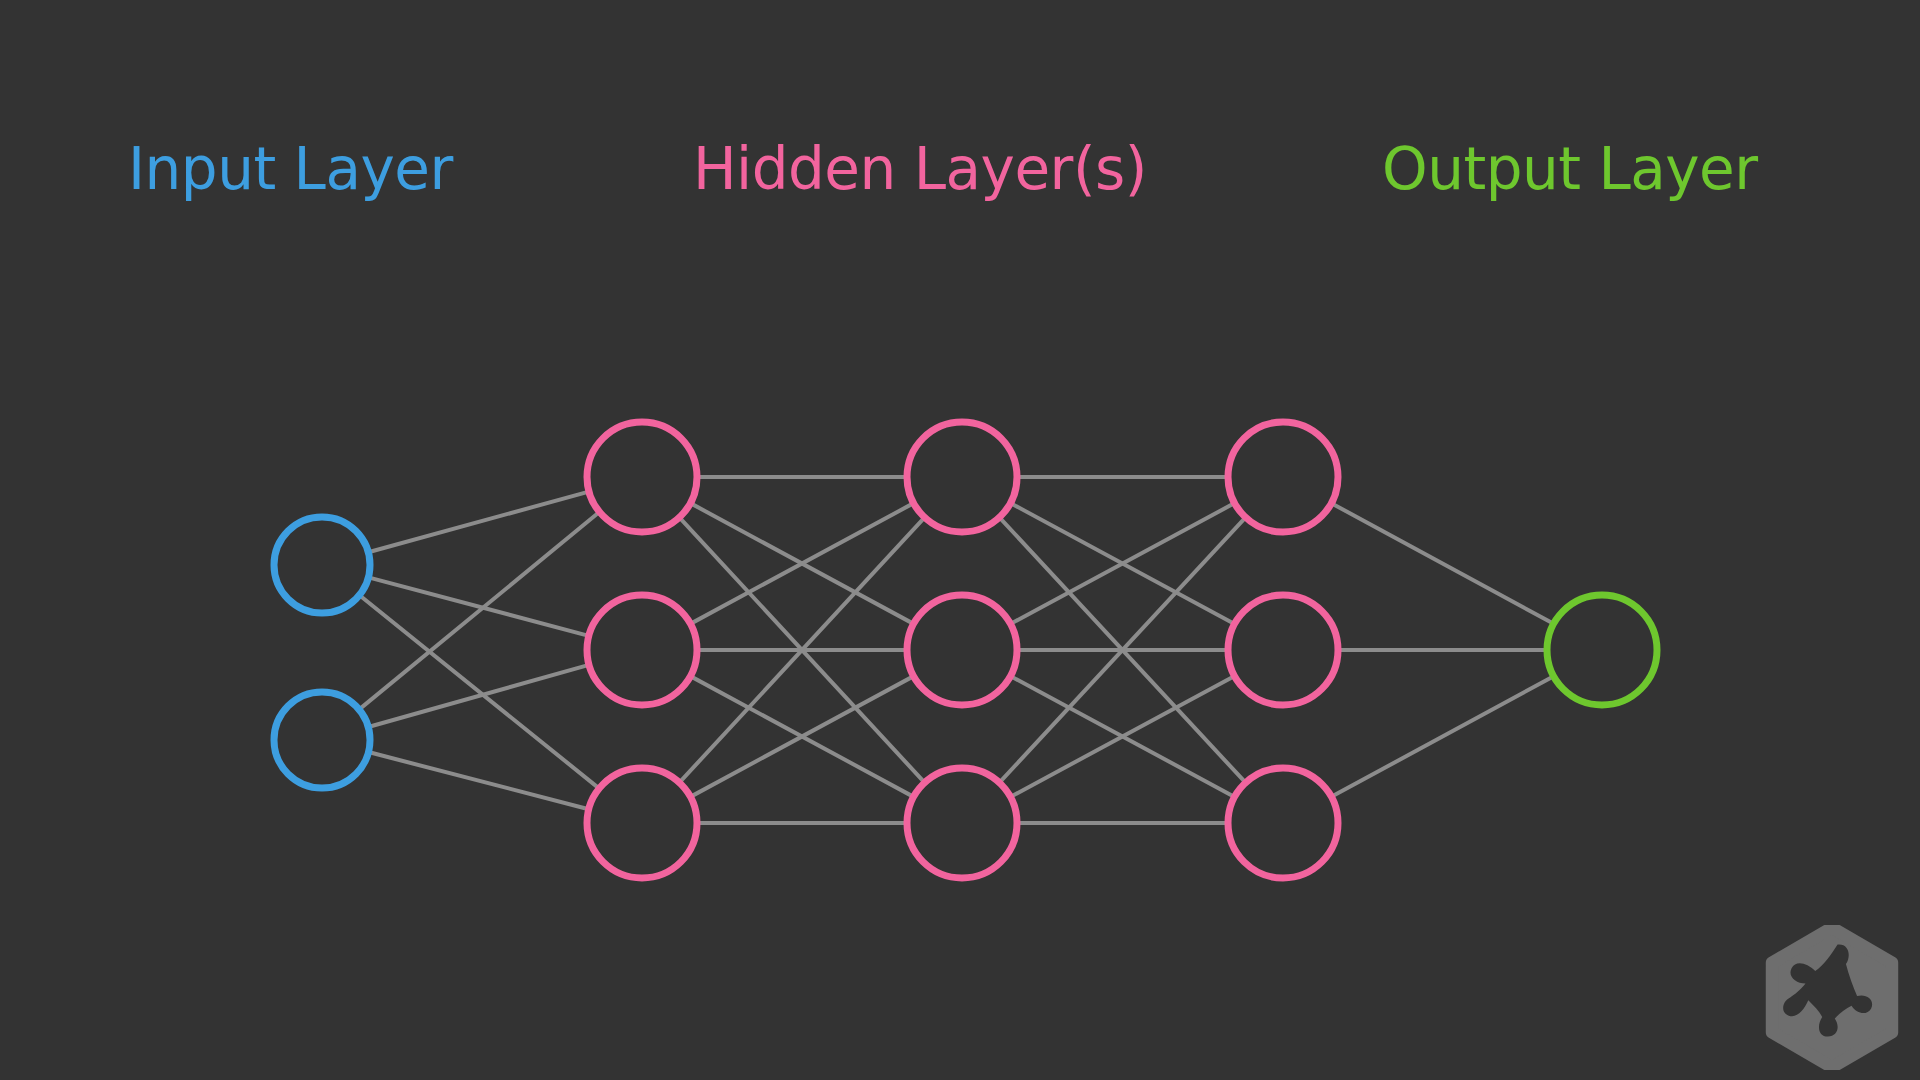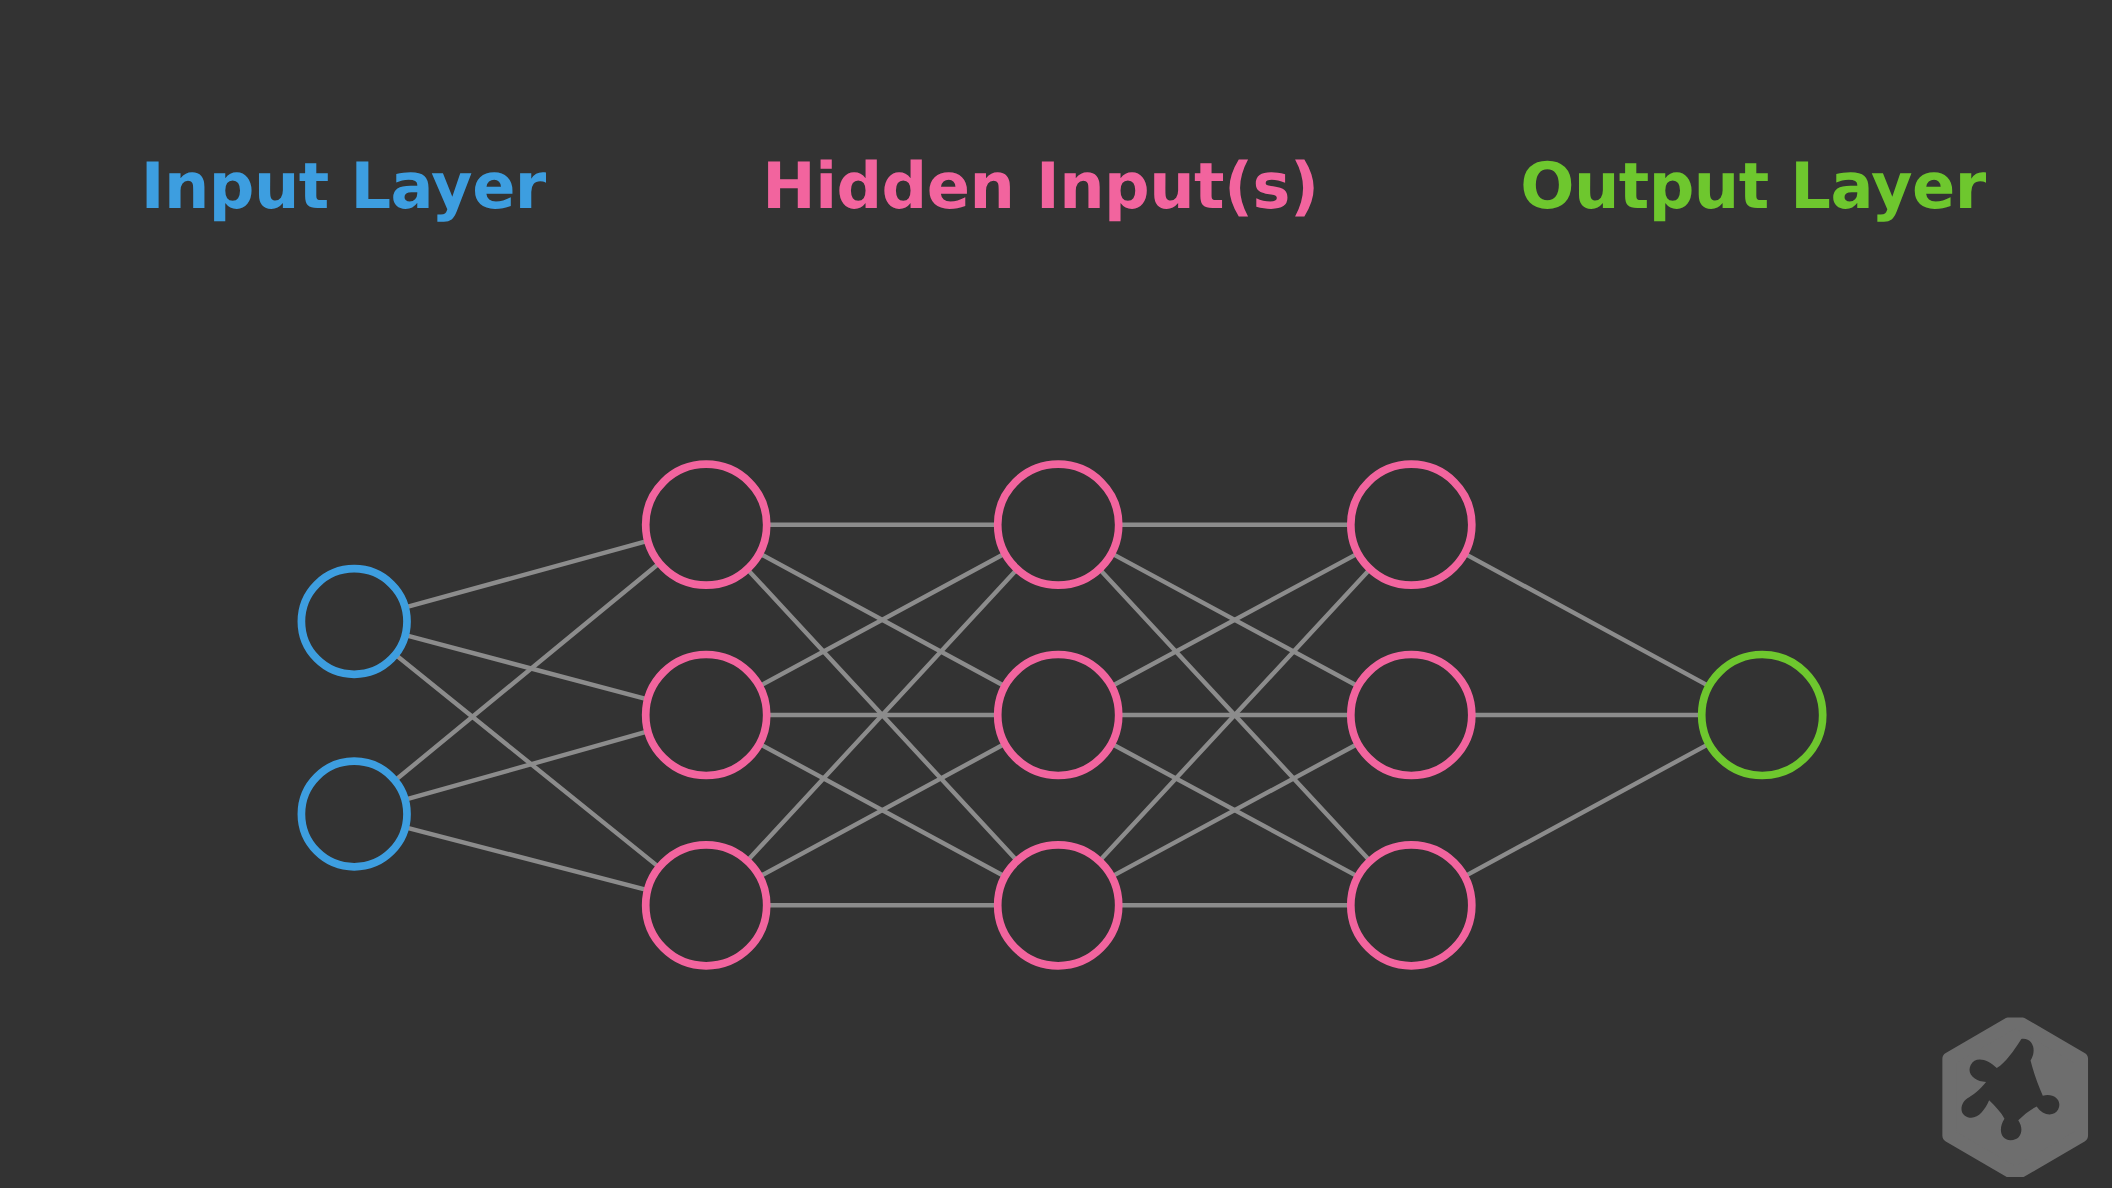--- a/index.html
+++ b/index.html
@@ -24,21 +24,21 @@
   }
   #net {
     position: absolute;
     left: 0; top: 0;
     width: 1920px;
     height: 1080px;
     display: block;
   }
   .layer-label {
     position: absolute;
-    font-weight: 700;
+    font-weight: 400;
     font-size: 58px;
     line-height: 1;
     letter-spacing: -0.5px;
     white-space: nowrap;
     user-select: none;
   }
   #label-input  { left: 128px;  top: 140px; }
   #label-hidden { left: 693px;  top: 140px; }
   #label-output { left: 1382px; top: 140px; }
   #watermark {
@@ -96,21 +96,21 @@
         <circle cx="962" cy="823" r="55" fill="none" stroke="#f2649e" stroke-width="7"></circle>
         <circle cx="1283" cy="477" r="55" fill="none" stroke="#f2649e" stroke-width="7"></circle>
         <circle cx="1283" cy="650" r="55" fill="none" stroke="#f2649e" stroke-width="7"></circle>
         <circle cx="1283" cy="823" r="55" fill="none" stroke="#f2649e" stroke-width="7"></circle>
         <circle cx="1602" cy="650" r="55" fill="none" stroke="#6ec72e" stroke-width="7"></circle>
       </g>
   </svg>
 
   <div class="layer-label" id="label-input" style="color: rgb(61, 158, 224);">Input Layer</div>
 
-  <div class="layer-label" id="label-hidden" style="color: rgb(242, 100, 158);">Hidden Input(s)</div>
+  <div class="layer-label" id="label-hidden" style="color: rgb(242, 100, 158);">Hidden Layer(s)</div>
 
   <div class="layer-label" id="label-output" style="color: rgb(110, 199, 46); text-align: center;">Output Layer</div>
 
   <svg id="watermark" viewBox="0 0 100 104" xmlns="http://www.w3.org/2000/svg">
     <path id="wm-hex" d="M50 2 L93 27 L93 77 L50 102 L7 77 L7 27 Z" fill="#6e6e6e" stroke="#6e6e6e" stroke-width="9" stroke-linejoin="round"></path>
     <g id="wm-glyph" fill="#333333">
       <path d="M54 14 C49 22 44 29 38 33 C32 27 24 25 21 31 C18 37 24 42 31 42
                C27 47 23 50 20 52 C14 55 13 63 19 65 C25 67 30 61 33 54
                C37 58 41 62 43 66 C39 72 40 80 47 80 C54 80 56 73 52 67
                C56 63 60 60 64 58 C68 64 75 65 78 60 C81 54 75 49 68 51

